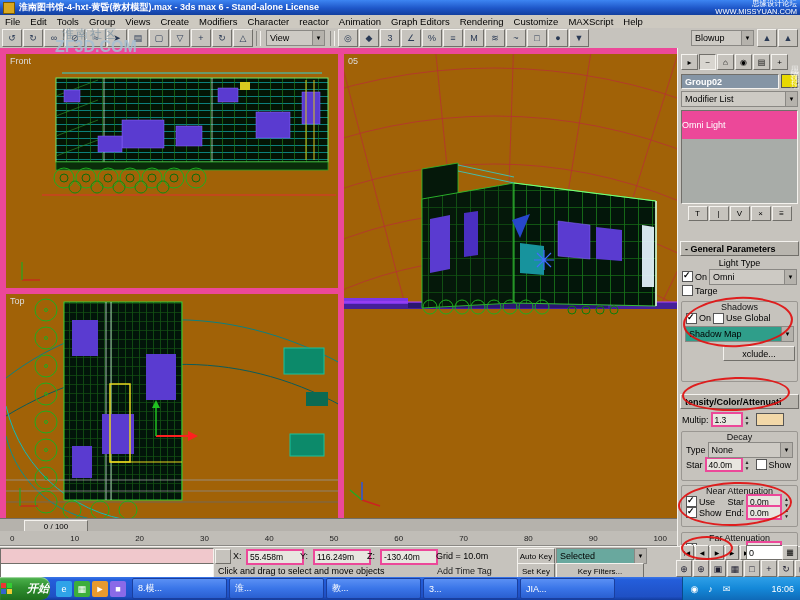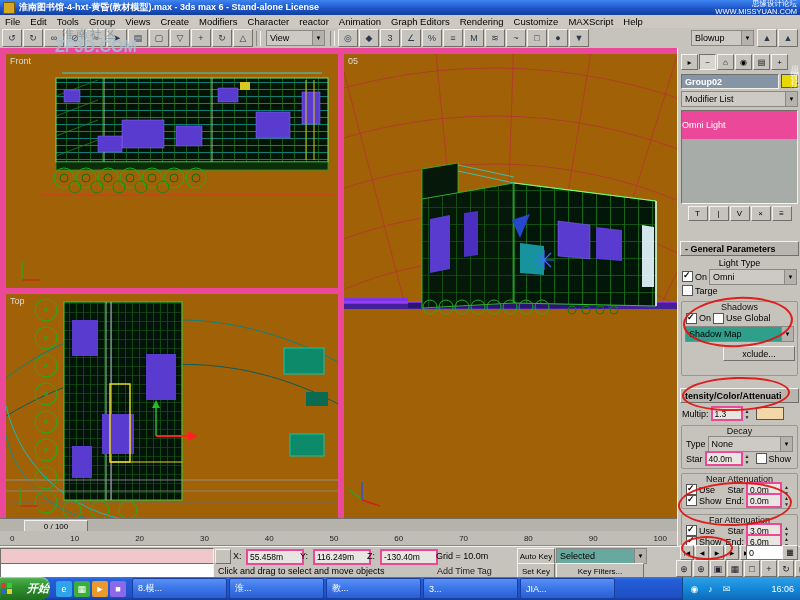--- a/index.html
+++ b/index.html
@@ -50,21 +50,21 @@
   .ro-center{text-align:center;font-size:9px;height:11px;margin-top:2px}
   .ro-row{display:flex;align-items:center;gap:2px;padding:0 4px;font-size:9px}
   .lbl{white-space:nowrap}
   .grow{flex:1}
   .cb{width:9px;height:9px;background:#fff;border:1px solid #555;display:inline-block;position:relative;flex:0 0 auto}
   .cb.checked::after{content:"✓";position:absolute;left:0;top:-2px;font-size:9px;font-weight:bold}
   .field{background:#e8e6e0;border:2px solid #ec4899;height:11px;font-size:8.5px;padding:0 2px;display:inline-flex;align-items:center}
   .spin{display:inline-flex;flex-direction:column;width:9px;height:12px;font-size:5px;line-height:6px;color:#222;flex:0 0 auto}
   .spin::before{content:"▲"}
   .spin::after{content:"▼"}
-  .group{border:1px solid #9a9792;border-radius:2px;margin:4px 3px 0 3px;padding-bottom:2px}
+  .group{border:1px solid #9a9792;border-radius:2px;margin:4px 3px 0 3px;padding-bottom:8px}
   .group-title{display:flex;align-items:center;justify-content:center;font-size:9px;height:10px;color:#111}
   .btn{height:13px;background:#c6c3bd;font-size:9px;display:inline-flex;align-items:center;justify-content:center}
   .swatch-light{width:26px;height:11px;background:#f2d8a8;border:1px solid #555}
   .dd.teal{background:#2f9e8a}
 
   
   .trackslider{position:absolute;left:0;top:518px;width:677px;height:13px;background:#b5b2ac;border-top:1px solid #716f6a;border-bottom:1px solid #f4f2ee}
   .slider-thumb{position:absolute;left:24px;top:1px;width:62px;height:10px;background:#c6c3bd;font-size:8px;display:flex;align-items:center;justify-content:center}
   .ruler{position:absolute;left:0;top:531px;width:677px;height:15px;background:#c0bdb7;display:flex;justify-content:space-between;align-items:center;padding:0 10px;box-sizing:border-box;border-bottom:1px solid #8a8884}
   .ruler-num{font-size:8px;color:#222}

